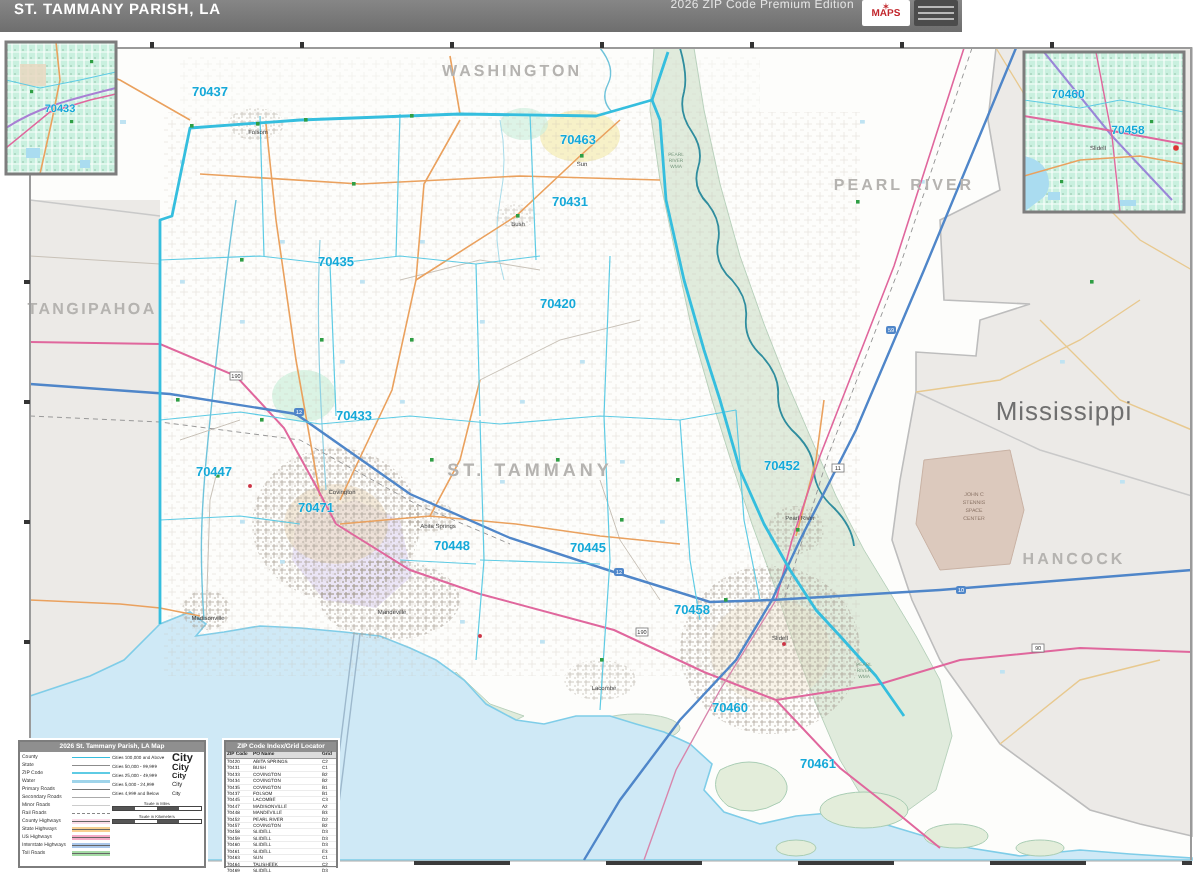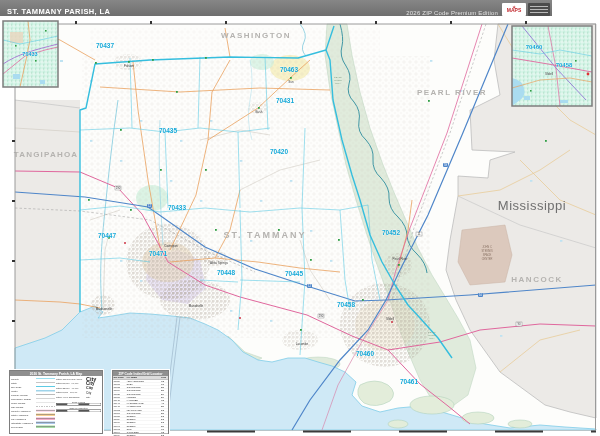--- a/index.html
+++ b/index.html
@@ -1,20 +1,20 @@
 <!DOCTYPE html>
 <html><head>
 <meta charset="utf-8">
 <style>
   html,body{margin:0;padding:0;background:#fff;}
   #stage{position:relative;width:600px;height:436px;overflow:hidden;background:#fff;
          font-family:"Liberation Sans", sans-serif;}
   
-  #hdr{position:absolute;left:0;top:0;width:552px;height:16px;
-       background:linear-gradient(#868686,#6e6e6e);display:flex;align-items:flex-end;z-index:8;}
+  #hdr{position:absolute;left:0;top:0;width:481px;height:16px;
+       background:linear-gradient(#868686,#6e6e6e);display:flex;align-items:flex-start;z-index:8;}
   #hdr .ttl{color:#fff;font-size:7.5px;font-weight:bold;letter-spacing:.4px;margin-left:7px;flex:0 0 auto;}
   #hdr .ed{color:#e3e3e3;font-size:6px;letter-spacing:.2px;margin-left:auto;margin-right:4px;}
   #hdr .logo{width:24px;height:13px;background:#fff;border-radius:1px;display:flex;flex-direction:column;
        align-items:center;justify-content:center;line-height:1;flex:0 0 auto;}
   #hdr .logo .mp{font-size:5px;font-weight:bold;color:#c2272d;}
   #hdr .star{color:#c2272d;font-size:5px;line-height:2px;}
   #hdr .info{width:18px;height:13px;background:#4c4c4c;margin:0 2px 0 2px;border-radius:1px;
        display:flex;flex-direction:column;justify-content:center;gap:1.5px;padding:0 2px;flex:0 0 auto;}
   #hdr .info i{display:block;height:1.5px;background:#b9b9b9;}
   

